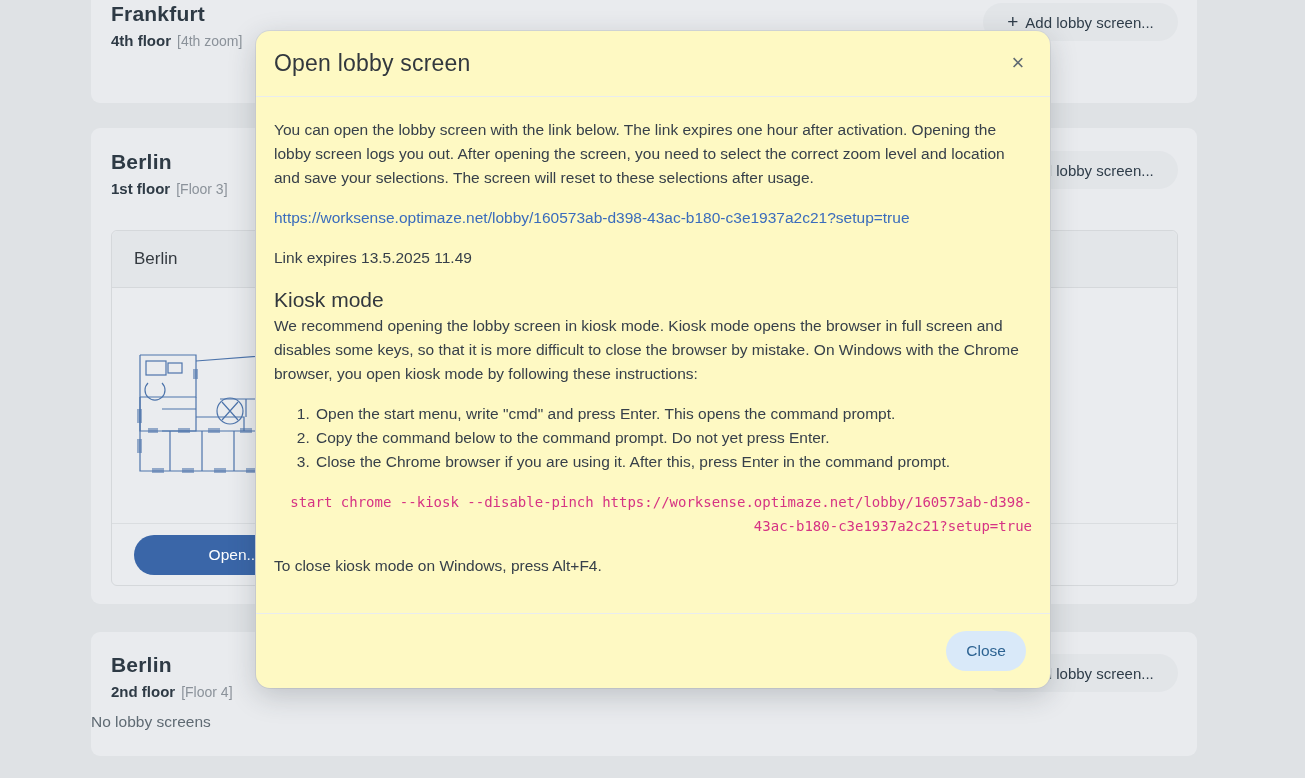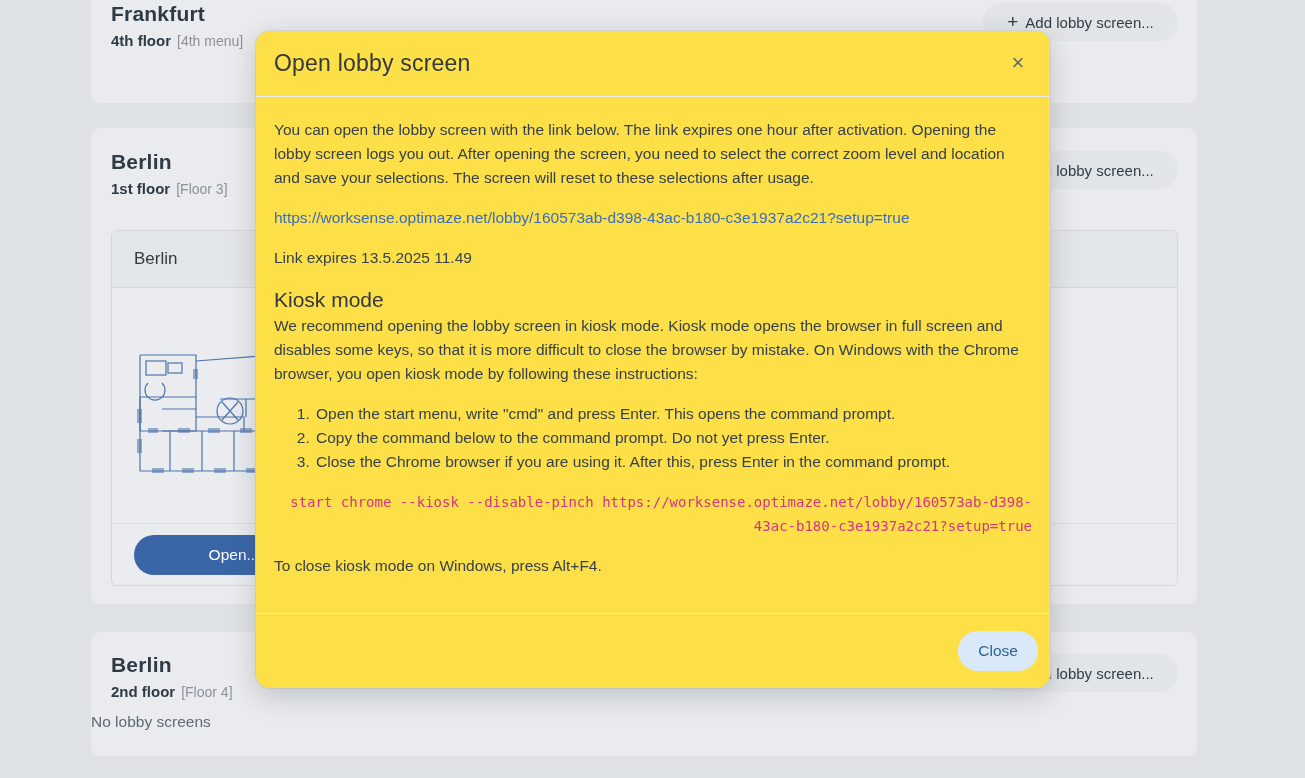--- a/index.html
+++ b/index.html
@@ -117,21 +117,21 @@
     cursor: pointer;
   }
 
   
   .modal {
     position: absolute;
     left: 256px;
     top: 31px;
     width: 794px;
     height: 657px;
-    background: #fde047;
+    background: #fef9c3;
     border-radius: 14px;
     box-shadow: 0 8px 28px rgba(40,50,60,.22), 0 0 0 1px #d9dcdf;
     z-index: 10;
     display: flex;
     flex-direction: column;
   }
   .modal-header {
     position: relative;
     height: 66px;
     border-bottom: 1px solid #e9ecef;
@@ -197,21 +197,21 @@
     color: #d63384;
     overflow-wrap: anywhere;
     text-align: right;
   }
   .modal-footer {
     height: 75px;
     border-top: 1px solid #e9ecef;
     display: flex;
     align-items: center;
     justify-content: flex-end;
-    padding-right: 12px;
+    padding-right: 24px;
     flex: none;
   }
   .close-btn {
     height: 40px;
     padding: 0 20px;
     border: none;
     border-radius: 20px;
     background: #d9e9f9;
     color: #2d6392;
     font-family: inherit;
@@ -221,21 +221,21 @@
   }
 </style>
 </head>
 <body>
 
 <div class="stage">
 
   <section class="card card-frankfurt">
     <h2 class="card-title" style="top: 16px;">Frankfurt</h2>
     <div class="card-sub" style="top: 46px;">
-      <span class="floor">4th floor</span><span class="floor-code">[4th menu]</span>
+      <span class="floor">4th floor</span><span class="floor-code">[4th zoom]</span>
     </div>
     <button class="add-btn" style="top: 17px;">
       <span class="plus">+</span>
       <span>Add lobby screen...</span>
     </button>
   </section>
 
   <section class="card card-berlin1">
     <h2 class="card-title" style="top: 22px;">Berlin</h2>
     <div class="card-sub" style="top: 52px;">

